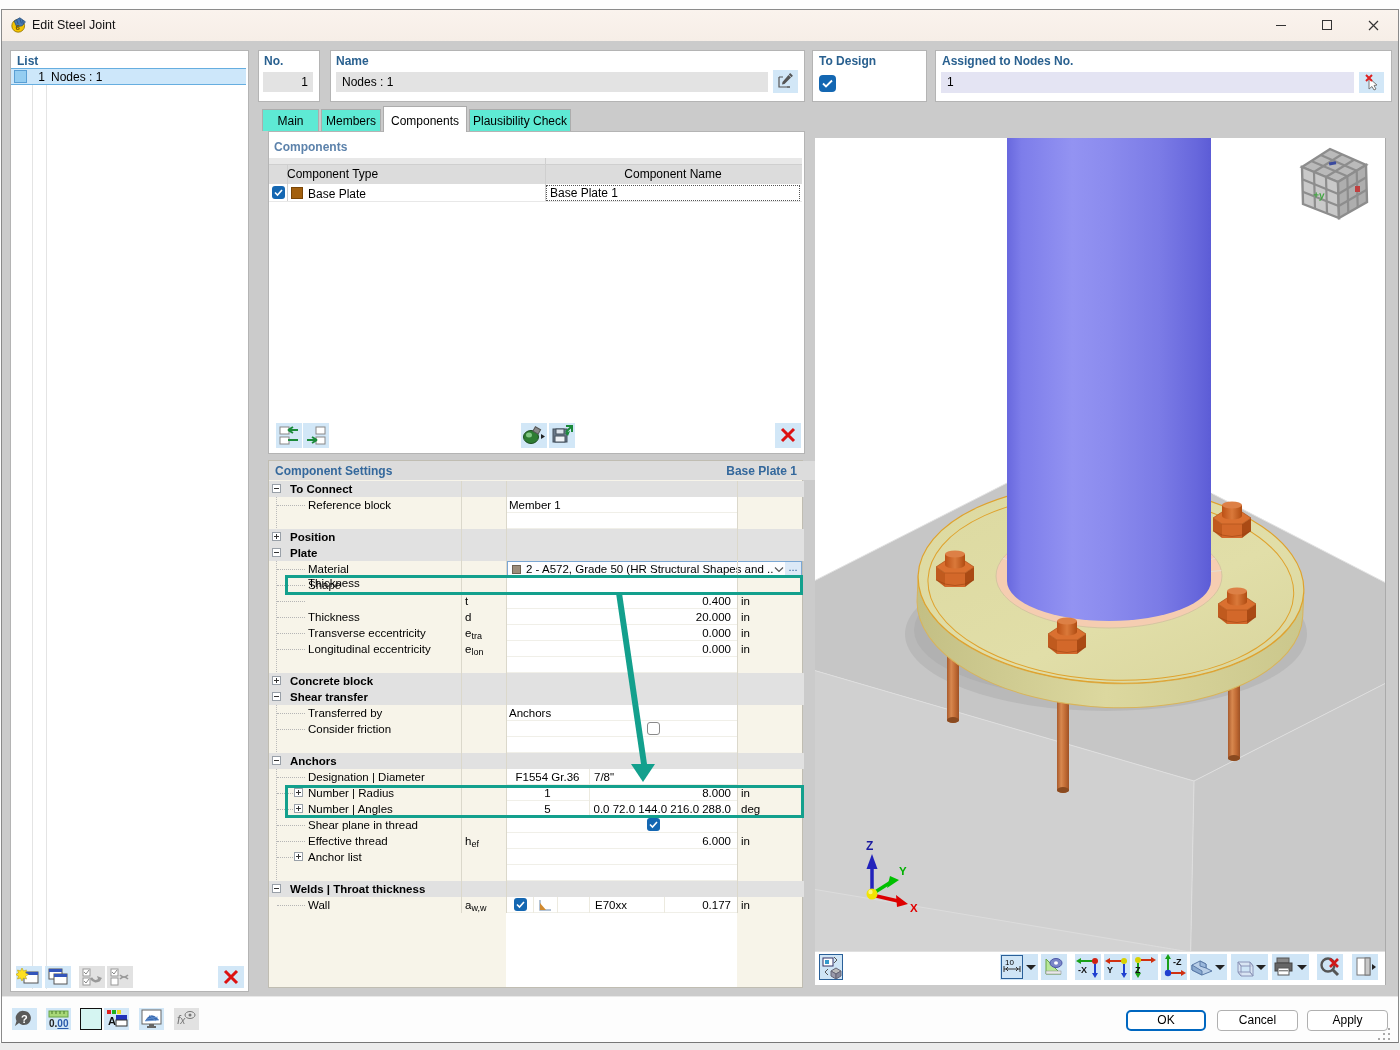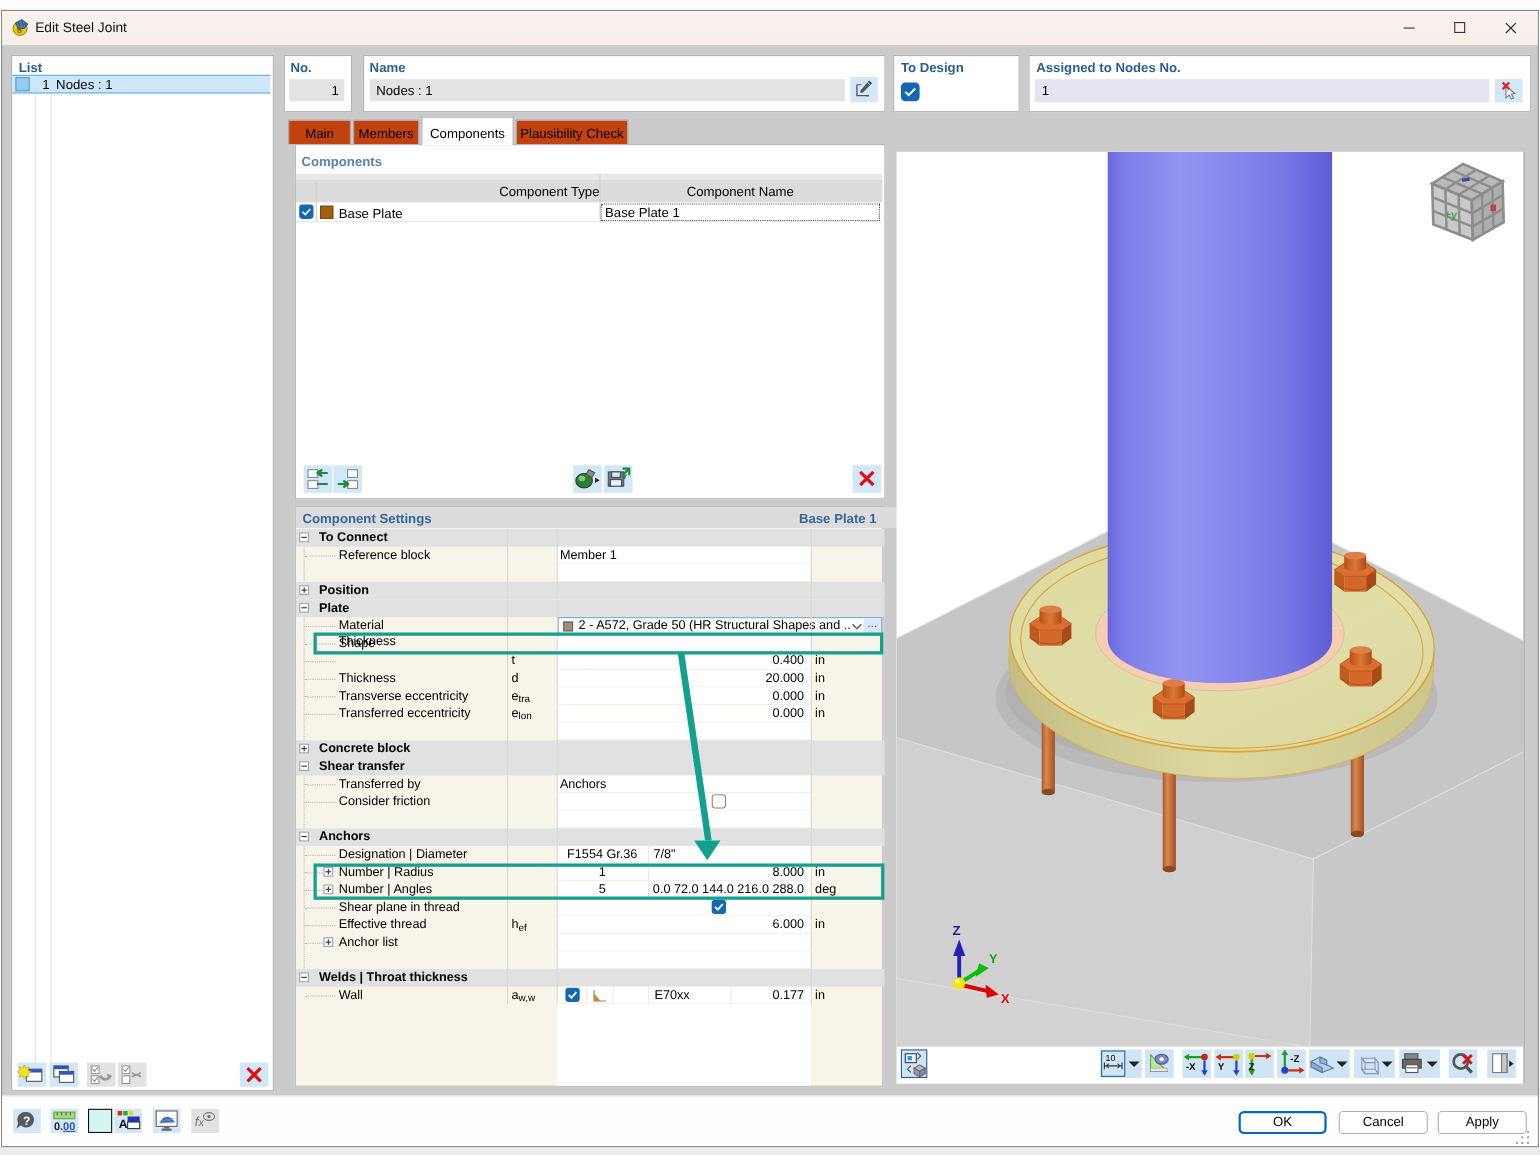--- a/index.html
+++ b/index.html
@@ -6,21 +6,21 @@
 body{width:1400px;height:1050px;overflow:hidden;font-family:"Liberation Sans",sans-serif;background:#fdfdfd;position:relative;}
 .abs{position:absolute;}
 #dlg{position:absolute;left:0;top:0;width:1400px;height:1050px;}
 #frame{position:absolute;left:1px;top:9px;width:1396px;height:1036px;border:1px solid #8a8a8a;background:#cbcbcb;}
 #titlebar{position:absolute;left:2px;top:10px;width:1396px;height:31px;background:linear-gradient(#faf3ed,#f6eee7);}
 #title{position:absolute;left:32px;top:18px;font-size:12.5px;color:#111;}
 .winbtn{position:absolute;top:10px;width:46px;height:31px;color:#222;text-align:center;}
 .panel{position:absolute;background:#fff;border:1px solid #b4b4b4;}
 .grplabel{position:absolute;font-size:12px;font-weight:bold;color:#29608f;}
 .field{position:absolute;background:#e3e3e3;font-size:12px;color:#000;line-height:20px;}
-.tab{position:absolute;top:109px;height:22px;background:#c2410c;border:1px solid #acacac;border-bottom:none;font-size:12px;text-align:center;color:#000;line-height:22px;box-sizing:border-box;}
+.tab{position:absolute;top:109px;height:22px;background:#5eead4;border:1px solid #acacac;border-bottom:none;font-size:12px;text-align:center;color:#000;line-height:22px;box-sizing:border-box;}
 .tabsel{top:106px;height:26px;background:#fff;z-index:3;line-height:28px;}
 .cbx{position:absolute;width:13px;height:13px;border-radius:3px;background:#1467b2;}
 .cbx svg{position:absolute;left:0;top:0;}
 .cbxu{position:absolute;width:13px;height:13px;border-radius:3px;background:#fff;border:1px solid #8a8a8a;box-sizing:border-box;}
 .ico{position:absolute;background:#d2e7f7;}
 .ico svg{position:absolute;left:0;top:0;}
 
 #settings{position:absolute;left:268px;top:460px;width:535px;height:528px;background:#f7f4e9;border:1px solid #c0bdb2;box-sizing:border-box;}
 #setthead{position:absolute;left:0;top:0;width:576px;height:19px;background:#dcdcdc;}
 .srow{position:absolute;left:0;width:535px;height:16px;font-size:11.5px;line-height:16px;}
@@ -141,21 +141,21 @@
 <div class="tab tabsel" style="left:383px;width:84px;">Components</div>
 <div class="tab" style="left:469px;width:102px;">Plausibility Check</div>
 
 <div class="panel" style="left:268px;top:131px;width:535px;height:321px;z-index:2;"></div>
 <div class="abs" style="left:268px;top:131px;width:535px;height:321px;z-index:4;">
   <div class="grplabel" style="left:6px;top:9px;color:#5c82ab;">Components</div>
   <div class="abs" style="left:1px;top:27px;width:533px;height:7px;background:#e8e8e8;border-bottom:1px solid #cfcfcf;box-sizing:border-box;"></div>
   <div class="abs" style="left:1px;top:34px;width:533px;height:19px;background:#dcdcdc;"></div>
   <div class="abs" style="left:19px;top:34px;width:1px;height:37px;background:#cfcfcf;"></div>
   <div class="abs" style="left:277px;top:27px;width:1px;height:44px;background:#cfcfcf;"></div>
-  <div class="abs" style="left:19px;top:34px;width:258px;height:19px;font-size:12px;line-height:19px;text-align:right;">Component Type</div>
+  <div class="abs" style="left:19px;top:34px;width:258px;height:19px;font-size:12px;line-height:19px;text-align:left;">Component Type</div>
   <div class="abs" style="left:277px;top:34px;width:256px;height:19px;font-size:12px;line-height:19px;text-align:center;">Component Name</div>
   <div class="abs" style="left:1px;top:53px;width:533px;height:18px;border-bottom:1px solid #e8e8e8;box-sizing:border-box;"></div>
   <div class="cbx" style="left:4px;top:55px;">
         <svg width="13" height="13">
           <path d="M3 6.5 L5.5 9 L10 4" stroke="#fff" stroke-width="1.6" fill="none"></path>
         </svg>
       </div>
   <div class="abs" style="left:23px;top:56px;width:12px;height:12px;background:#a3600e;border:1px solid #7a4505;box-sizing:border-box;"></div>
   <div class="abs" style="left:40px;top:55px;font-size:12px;line-height:16px;">Base Plate</div>
   <div class="abs" style="left:278px;top:54px;width:254px;height:16px;border:1px dotted #555;font-size:12px;line-height:15px;padding-left:3px;box-sizing:border-box;">Base Plate 1</div>
@@ -247,21 +247,21 @@
       <div class="lab" style="left:39px;top:148px;">Thickness</div>
       <div class="lab" style="left:196px;top:148px;">d</div>
       <div class="num" style="left:237px;top:148px;width:225px;">20.000</div>
       <div class="lab" style="left:472px;top:148px;">in</div>
 <div class="cellw" style="left:237px;top:164px;width:231px;"></div>
       <div class="lab" style="left:39px;top:164px;">Transverse eccentricity</div>
       <div class="lab" style="left:196px;top:164px;">e<sub>tra</sub></div>
       <div class="num" style="left:237px;top:164px;width:225px;">0.000</div>
       <div class="lab" style="left:472px;top:164px;">in</div>
 <div class="cellw" style="left:237px;top:180px;width:231px;"></div>
-      <div class="lab" style="left:39px;top:180px;">Transferred eccentricity</div>
+      <div class="lab" style="left:39px;top:180px;">Longitudinal eccentricity</div>
       <div class="lab" style="left:196px;top:180px;">e<sub>lon</sub></div>
       <div class="num" style="left:237px;top:180px;width:225px;">0.000</div>
       <div class="lab" style="left:472px;top:180px;">in</div>
 <div class="cellw" style="left:237px;top:196px;width:231px;"></div>
 <div class="srow grow" style="top:212px;"></div>
       <div class="pm" style="left:3px;top:215px;">
         <i></i>
         <b></b>
       </div>
       <div class="lab" style="left:21px;top:212px;font-weight:bold;">Concrete block</div>

